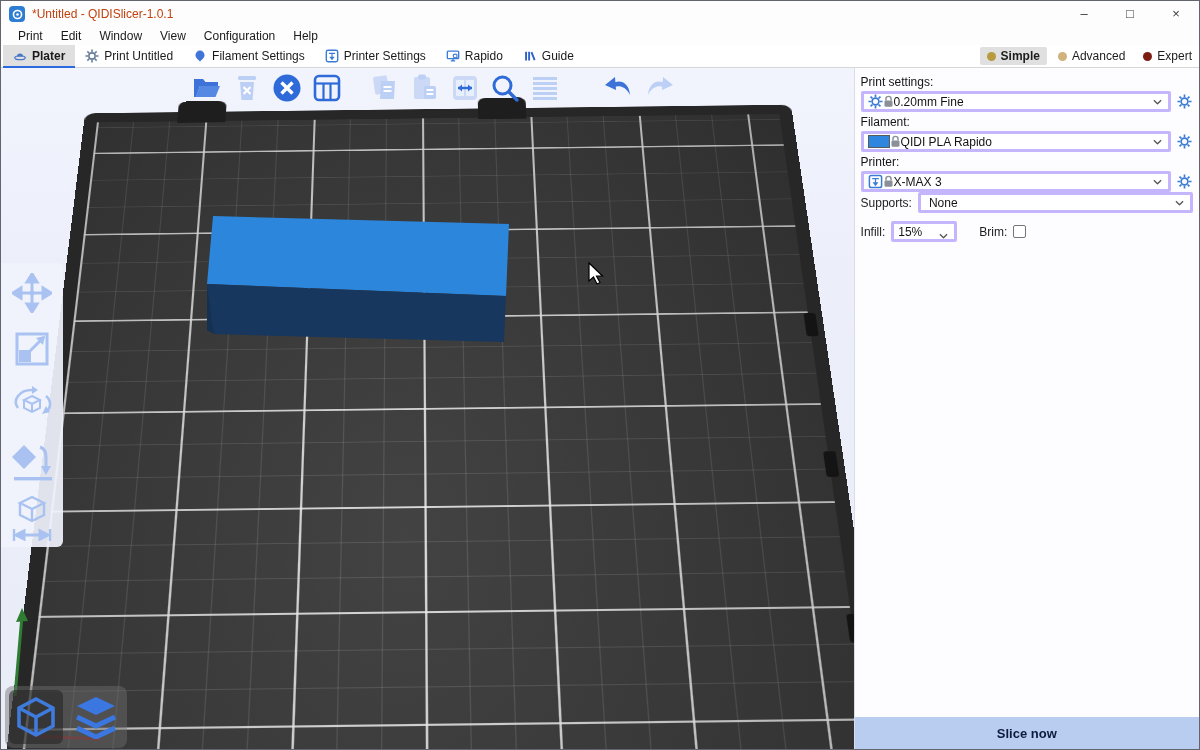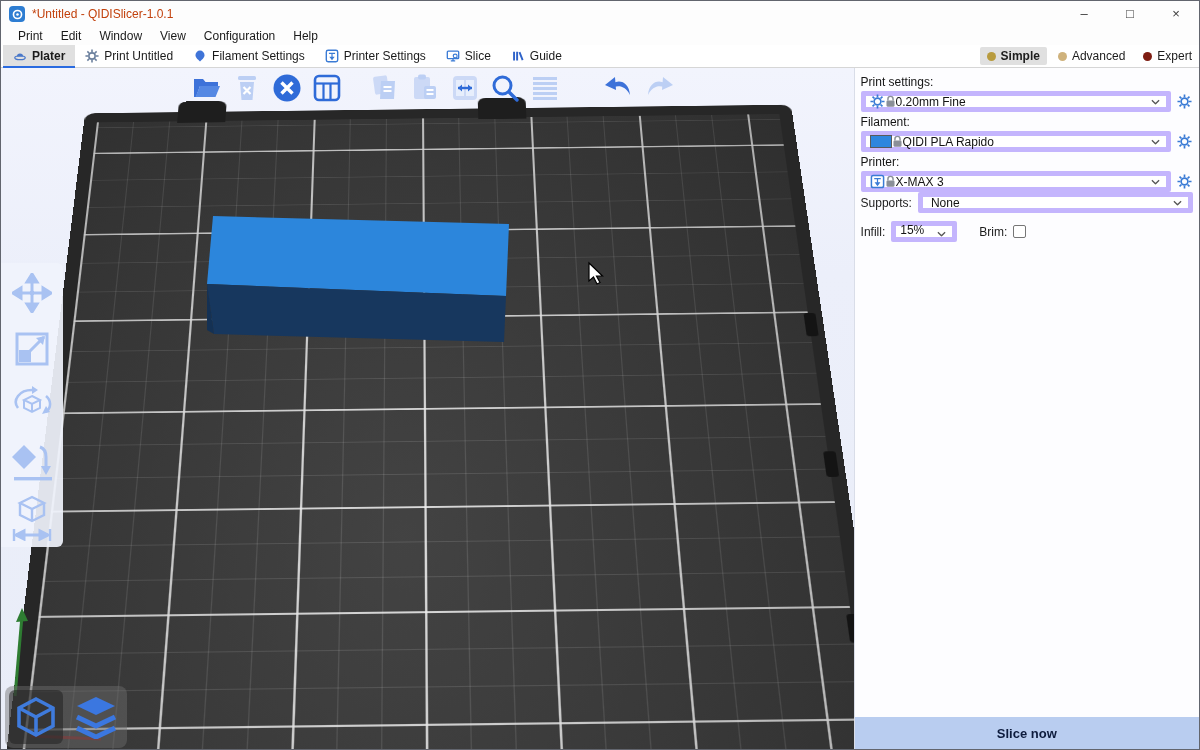--- a/index.html
+++ b/index.html
@@ -64,21 +64,21 @@
 
   
   .viewmode { position:absolute; left:4px; bottom:2px; display:flex; gap:6px; padding:4px;
               background:rgba(110,110,110,0.45); border-radius:8px; }
   .vm-btn { width:54px; height:54px; border:none; border-radius:6px; background:transparent; display:flex; align-items:center; justify-content:center; cursor:default; }
   .vm-btn.active { background:rgba(35,35,35,0.55); }
 
   
   .rightpanel { position:relative; width:346px; height:682px; background:#fdfdff; border-left:1px solid #d9dde8; padding:4px 6px 0 6px; }
   .rp-label { font-size:12px; color:#141414; margin:3px 0 2px 0; }
-  .dropdown { display:flex; align-items:center; height:21px; background:#fff; border:5px solid #c4b5fd; border-radius:2px; padding:0 6px 0 4px; }
+  .dropdown { display:flex; align-items:center; height:21px; background:#fff; border:3px solid #c4b5fd; border-radius:2px; padding:0 6px 0 4px; }
   .dropdown .dd-text { flex:1; font-size:12px; color:#141414; white-space:nowrap; overflow:hidden; }
   .dd-row { display:flex; align-items:center; gap:4px; }
   .gear-btn { width:18px; height:18px; border:none; background:transparent; color:#3a7bd5; display:flex; align-items:center; justify-content:center; cursor:default; flex:0 0 auto; }
   .swatch { width:22px; height:13px; border:1px solid #5a5a5a; flex:0 0 auto; }
   .inline-row { display:flex; align-items:center; gap:6px; }
   .inline-row2 { display:flex; align-items:center; margin-top:8px; gap:6px; }
   .dd-supports { flex:1; }
   .dd-infill { width:66px;align-items:flex-end; }
   .brim-label { margin-left:16px; }
   .checkbox { width:13px; height:13px; border:1px solid #767676; border-radius:2px; background:#fff; }
@@ -164,21 +164,21 @@
         </svg>
       <span>Printer Settings</span>
     </div>
     <div class="tab">
       <svg class="ticon" viewBox="0 0 16 16">
         <rect x="1.5" y="2.5" width="13" height="8.5" rx="1" fill="none" stroke="#3a7bd5" stroke-width="1.5"></rect>
         <path d="M5.5 13.5h5M8 11v2.5" stroke="#3a7bd5" stroke-width="1.4"></path>
         <circle cx="10.5" cy="8" r="2.2" fill="none" stroke="#3a7bd5" stroke-width="1.3"></circle>
         <path d="M12 9.5l1.6 1.6" stroke="#3a7bd5" stroke-width="1.3"></path>
       </svg>
-      <span>Slice</span>
+      <span>Rapido</span>
     </div>
     <div class="tab">
       <svg class="ticon" viewBox="0 0 16 16">
         <path d="M3.5 3v10M7 3v10M9.7 3.6l3.6 9" stroke="#2f63c9" stroke-width="2.2" fill="none"></path>
       </svg>
       <span>Guide</span>
     </div>
 
     <div class="modes">
       <div class="mode active">

